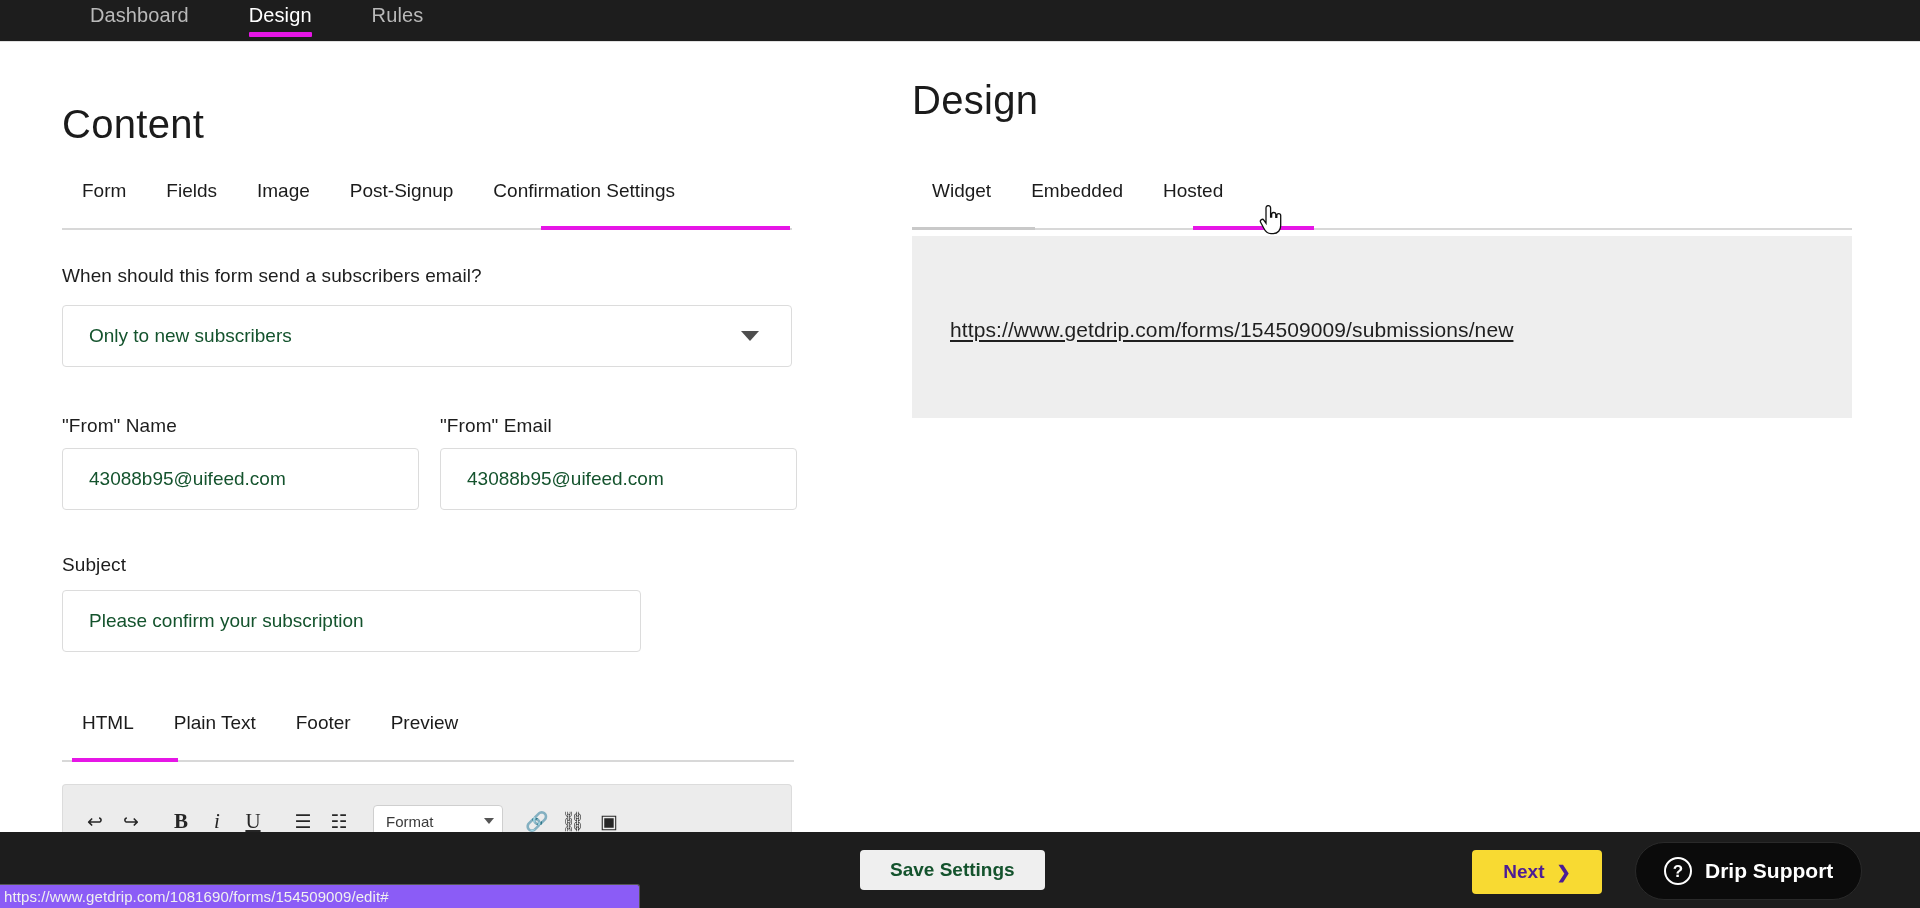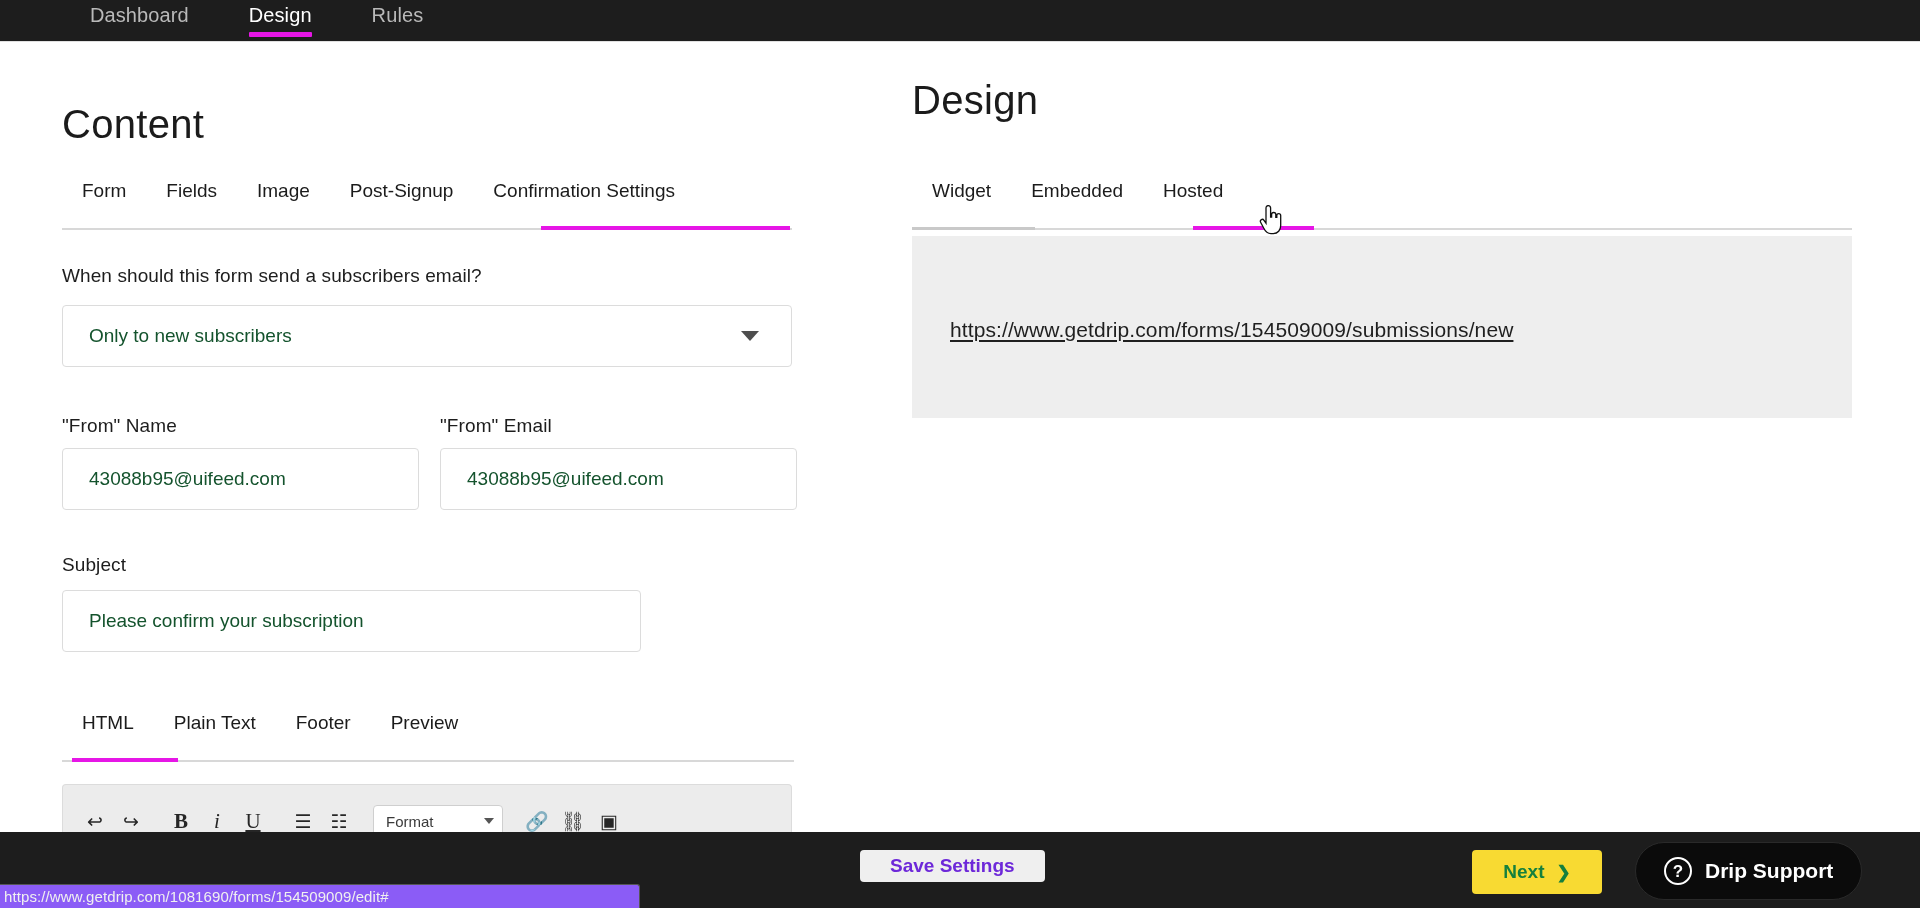--- a/index.html
+++ b/index.html
@@ -177,30 +177,30 @@
     width: 26px; height: 30px; pointer-events: none;
   }
 
   
   .bottombar {
     position: absolute; left: 0; top: 832px; width: 1920px; height: 76px;
     background: #1d1d1d;
   }
   .btn-save {
     position: absolute; left: 860px; top: 18px;
-    height: 32px; padding: 0 30px;
-    background: #efefef; color: #6d28d9; border: none; border-radius: 4px;
+    height: 40px; padding: 0 30px;
+    background: #efefef; color: #14532d; border: none; border-radius: 4px;
     font-size: 19px; font-weight: bold; cursor: pointer;
     font-family: "Liberation Sans", sans-serif;
     display: flex; align-items: center; justify-content: center;
   }
   .btn-next {
     position: absolute; left: 1472px; top: 18px;
     height: 44px; width: 130px;
-    background: #f8da32; color: #15803d; border: none; border-radius: 4px;
+    background: #f8da32; color: #4c1d95; border: none; border-radius: 4px;
     font-size: 19px; font-weight: bold; cursor: pointer;
     font-family: "Liberation Sans", sans-serif;
     display: flex; align-items: center; justify-content: center; gap: 12px;
   }
   .btn-next .chev { font-size: 17px; font-weight: bold; }
   .btn-support {
     position: absolute; left: 1635px; top: 10px;
     height: 58px; padding: 0 28px;
     background: #0b0b0b; color: #fff; border: 1px solid #2a2a2a;
     border-radius: 29px;

